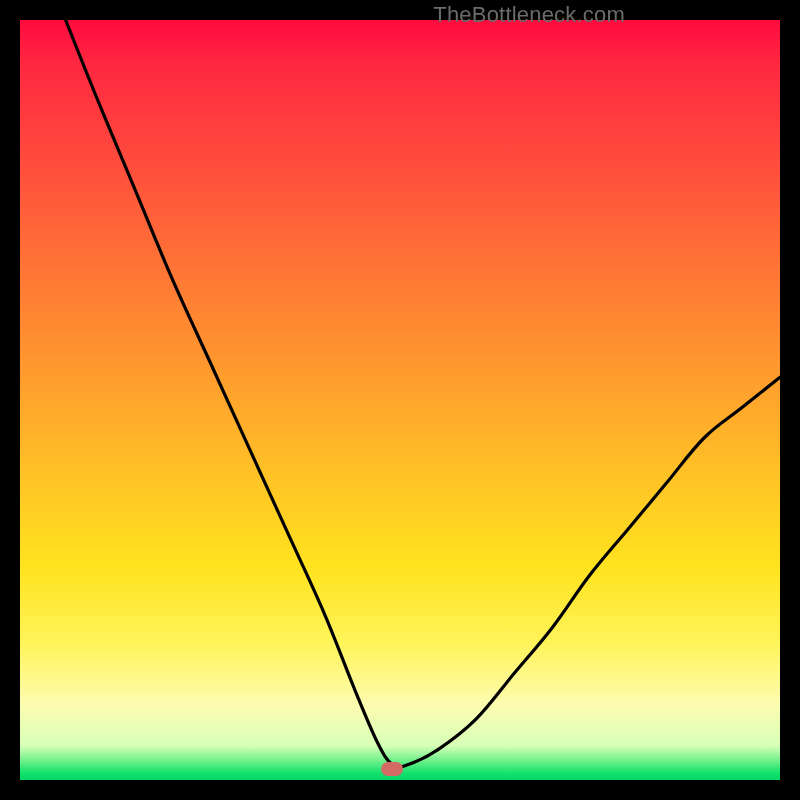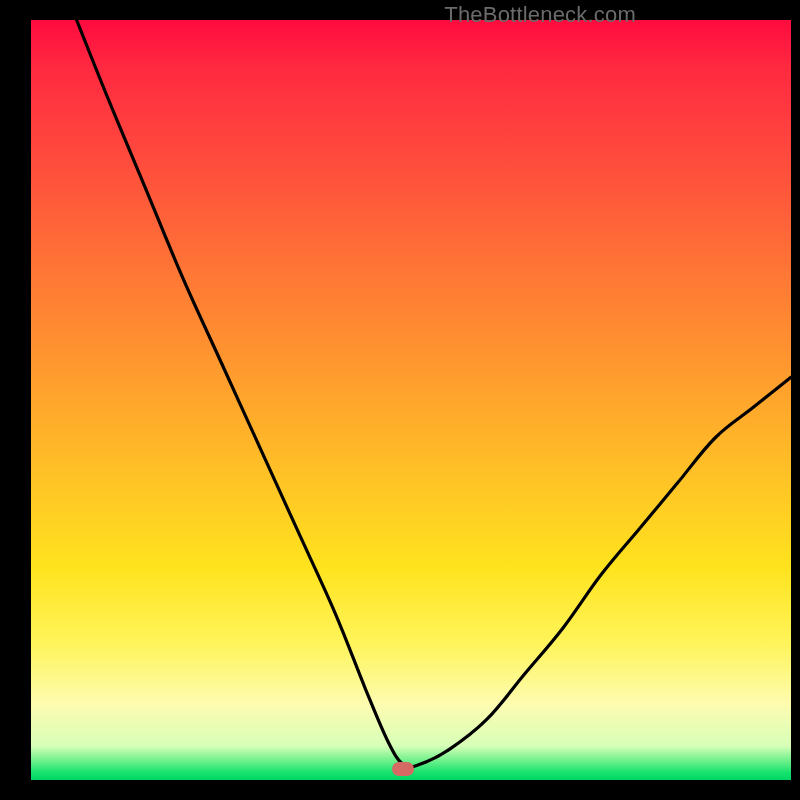--- a/index.html
+++ b/index.html
@@ -9,21 +9,20 @@
     height: 800px;
     background: #000;
     overflow: hidden;
     font-family: Arial, Helvetica, sans-serif;
   }
   .frame {
     position: relative;
     width: 635px;
     height: 800px;
     background: #000;
-    margin-left: 11px;
   }
   .watermark {
     position: absolute;
     top: 2px;
     right: 10px;
     color: #6b6b6b;
     font-size: 22px;
     font-weight: 400;
     letter-spacing: 0.2px;
     z-index: 10;

